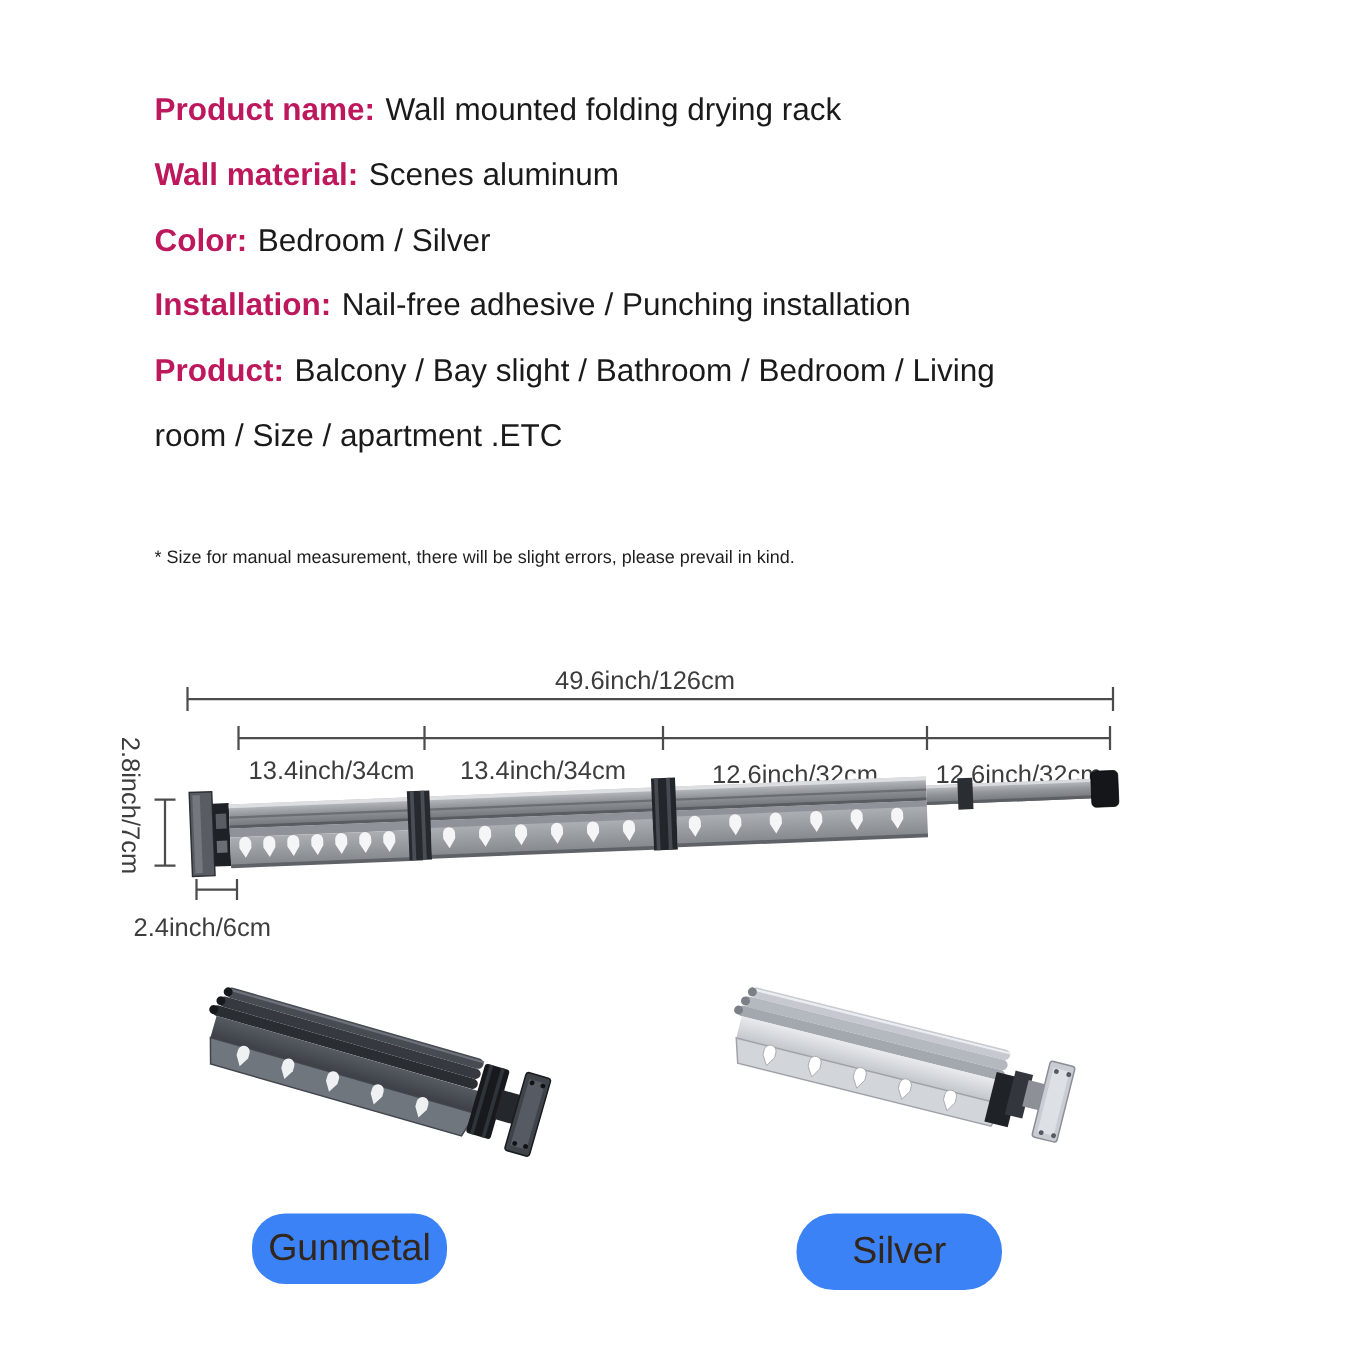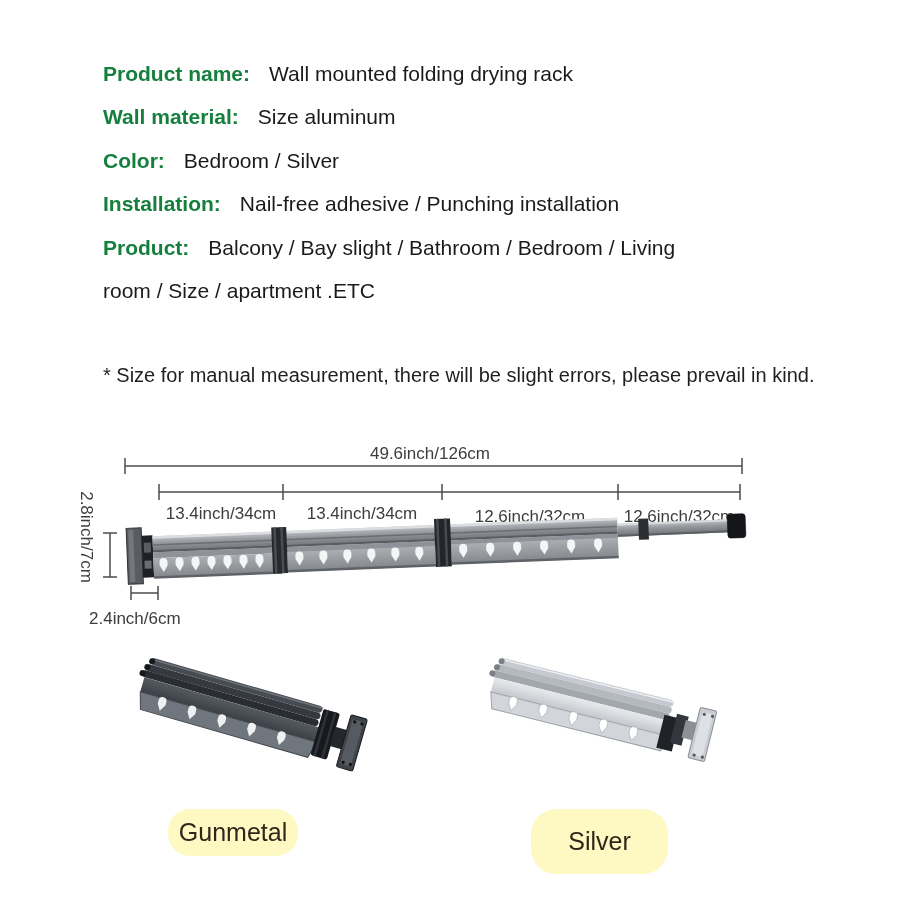--- a/index.html
+++ b/index.html
@@ -1,44 +1,44 @@
 <!DOCTYPE html>
 <html><head>
 <meta charset="utf-8">
 <style>
   html,body { margin:0; padding:0; background:#ffffff; }
   #canvas {
     position:relative; width:900px; height:900px; background:#ffffff;
     font-family:"Liberation Sans", sans-serif; overflow:hidden;
   }
   .spec-line { position:absolute; left:103px; font-size:21px; color:#1a1a1a; white-space:nowrap; }
-  .spec-label { font-weight:700; color:#15803d; margin-right:19px; }
+  .spec-label { font-weight:700; color:#be185d; margin-right:7px; }
   .spec-value { font-weight:400; }
-  #note { position:absolute; left:103px; top:364px; font-size:20px; color:#1f1f1f; white-space:nowrap; }
+  #note { position:absolute; left:103px; top:364px; font-size:12px; color:#1f1f1f; white-space:nowrap; }
   #dim-svg { position:absolute; left:65px; top:425px; }
   #gunmetal-svg { position:absolute; left:133px; top:652px; }
   #silver-svg { position:absolute; left:483px; top:650px; }
   .variant-btn {
-    position:absolute; background:#fef9c3; color:#32251a;
+    position:absolute; background:#3b82f6; color:#32251a;
     display:flex; align-items:center; justify-content:center;
     font-size:25px; font-weight:400; cursor:pointer;
   }
   #btn-gunmetal { left:168px; top:809px; width:130px; height:47px; border-radius:22px; }
-  #btn-silver  { left:531px; top:809px; width:137px; height:65px; border-radius:25px; }
+  #btn-silver  { left:531px; top:809px; width:137px; height:51px; border-radius:25px; }
   .dim-text { font-size:17px; fill:#3d3d3d; }
   .dim-stroke { stroke:#4c4c4c; stroke-width:1.5; fill:none; }
 </style>
 </head>
 <body>
 
 <div id="canvas">
 
   <div>
     <div class="spec-line" style="top:62px"><span class="spec-label">Product name:</span><span class="spec-value">Wall mounted folding drying rack</span></div>
-    <div class="spec-line" style="top:105px"><span class="spec-label">Wall material:</span><span class="spec-value">Size aluminum</span></div>
+    <div class="spec-line" style="top:105px"><span class="spec-label">Wall material:</span><span class="spec-value">Scenes aluminum</span></div>
     <div class="spec-line" style="top:149px"><span class="spec-label">Color:</span><span class="spec-value">Bedroom / Silver</span></div>
     <div class="spec-line" style="top:192px"><span class="spec-label">Installation:</span><span class="spec-value">Nail-free adhesive / Punching installation</span></div>
     <div class="spec-line" style="top:236px"><span class="spec-label">Product:</span><span class="spec-value">Balcony / Bay slight / Bathroom / Bedroom / Living</span></div>
     <div class="spec-line" style="top:279px"><span class="spec-value">room / Size / apartment .ETC</span></div>
   </div>
 
   <div id="note">* Size for manual measurement, there will be slight errors, please prevail in kind.</div>
 
   <svg id="dim-svg" width="720" height="215" viewBox="0 0 720 215">
     <defs>

